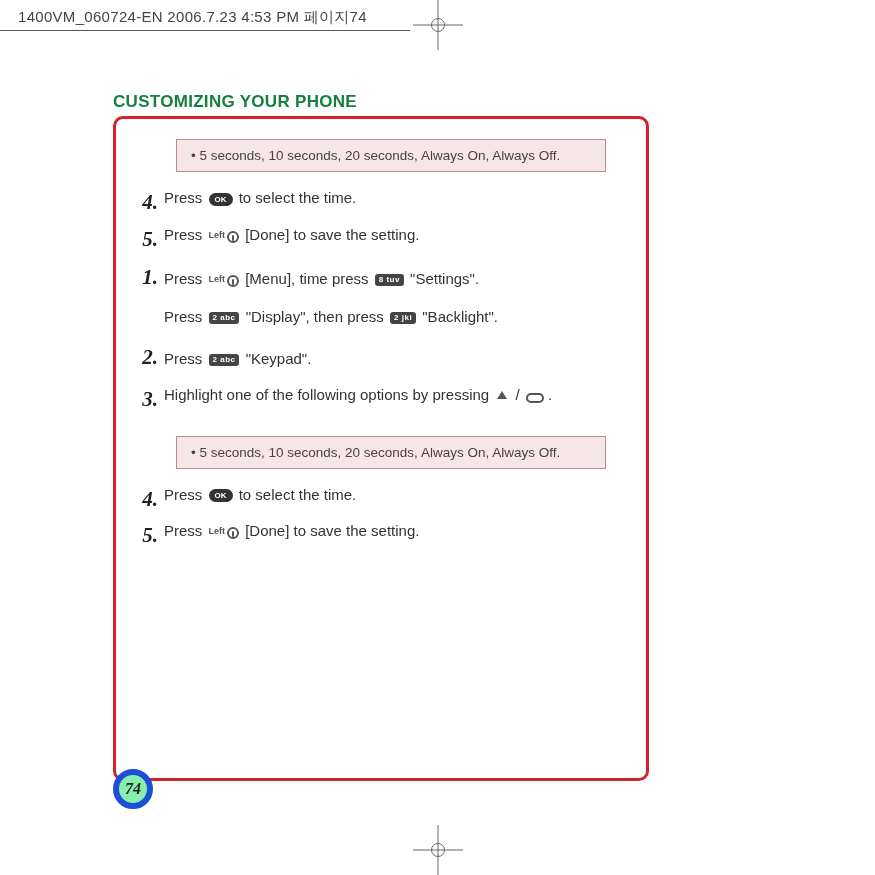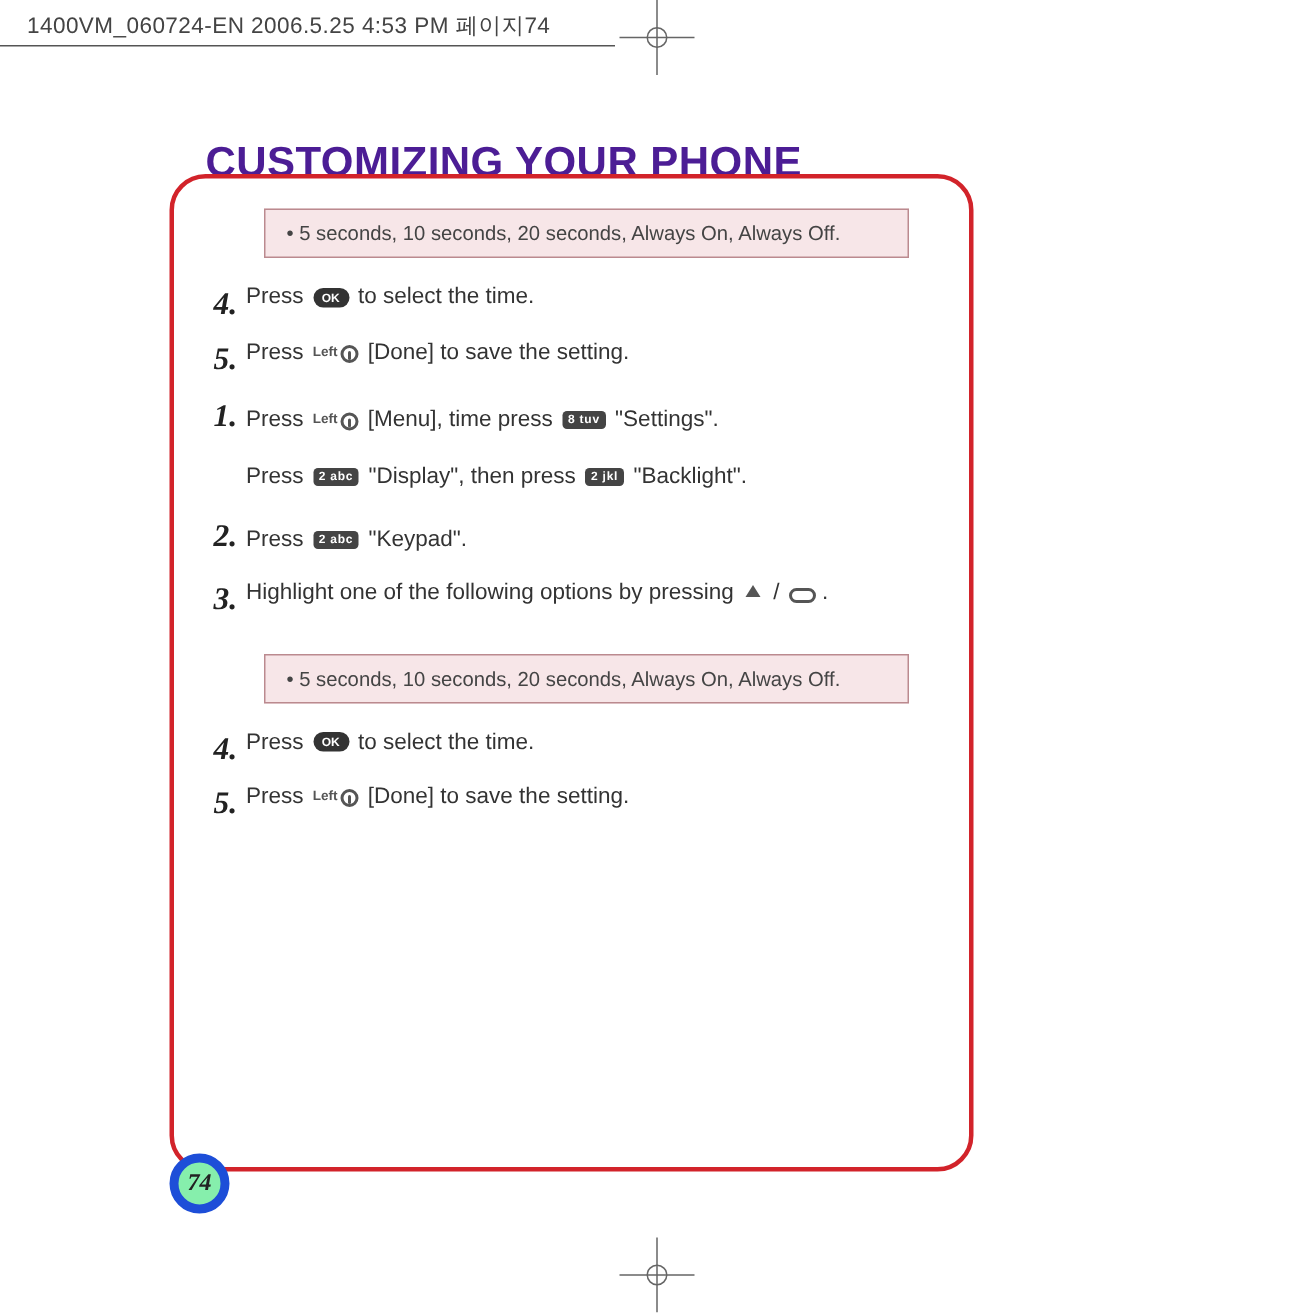--- a/index.html
+++ b/index.html
@@ -28,32 +28,31 @@
   .reg-top { position:absolute; top:10px; left:50%; transform:translateX(-50%);}
   .reg-bottom { position:absolute; bottom:10px; left:50%; transform:translateX(-50%);}
   .reg { width:30px; height:30px; }
   .reg .vline { position:absolute; left:50%; top:-10px; width:1px; height:50px; background:#666; transform:translateX(-50%);}
   .reg .hline { position:absolute; top:50%; left:-10px; height:1px; width:50px; background:#666; transform:translateY(-50%);}
   .reg .circ { position:absolute; left:50%; top:50%; width:14px; height:14px; border:1px solid #666; border-radius:50%; transform:translate(-50%,-50%);}
 
   .title {
     position: absolute;
     top: 92px; left: 113px;
-    color: #4c1d95;
+    color: #15803d;
     font-weight: bold;
-    font-size: 28px;
+    font-size: 17px;
     letter-spacing: 0.3px;
-    margin-left: 24px;
   }
   .frame {
     position: absolute;
     top: 116px; left: 113px;
     width: 536px; height: 665px;
     border: 3px solid #d2232a;
-    border-radius: 24px;
+    border-radius: 10px;
   }
   .notebox {
     margin: 20px 40px 14px 60px;
     border: 1px solid #bb8a8f;
     background: #f7e6e8;
     padding: 8px 14px;
     font-size: 13.5px;
     color: #444;
   }
   .steps {
@@ -143,21 +142,21 @@
     width:40px; height:40px;
     border:6px solid #1d4ed8; border-radius:50%;
     display:flex; align-items:center; justify-content:center;
     font-style:italic; font-weight:bold; font-family:Georgia,serif;
     font-size:16px; color:#222; background:#86efac;
   }
 </style>
 </head>
 <body>
 
-<div class="header-bar">1400VM_060724-EN  2006.5.25 4:53 PM  페이지74</div>
+<div class="header-bar">1400VM_060724-EN  2006.7.23 4:53 PM  페이지74</div>
 <div class="underline"></div>
 
 <div class="reg-top">
   <div class="reg">
       <div class="vline"></div>
       <div class="hline"></div>
       <div class="circ"></div>
     </div>
 </div>
 

